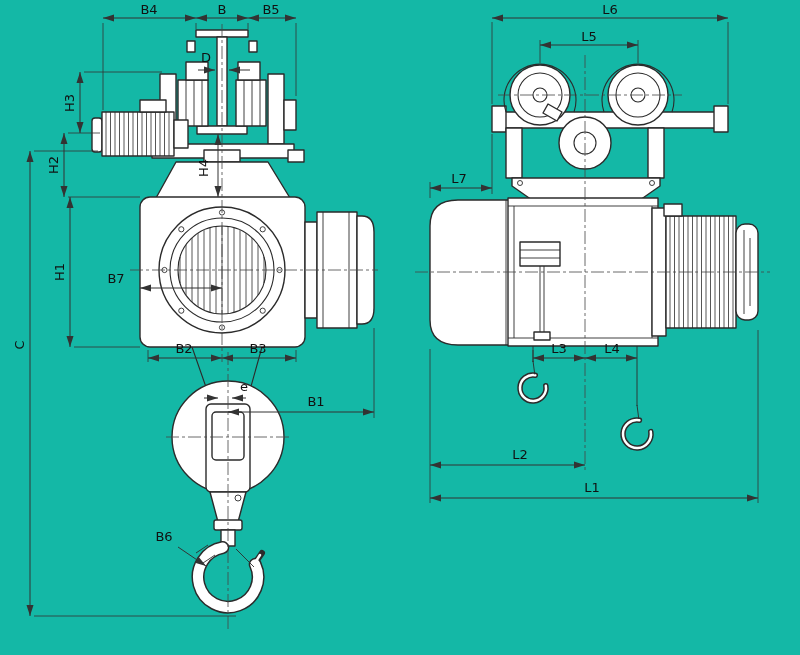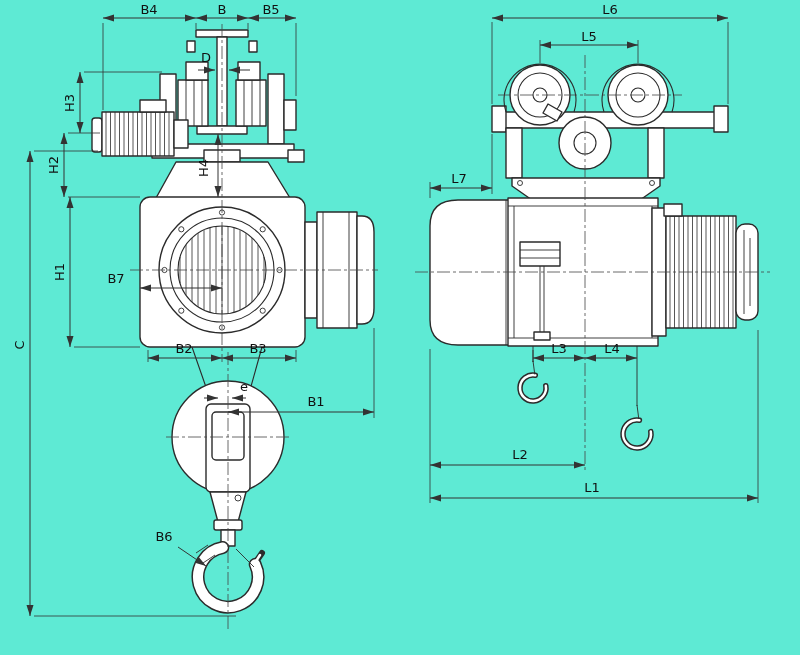--- a/index.html
+++ b/index.html
@@ -1,16 +1,16 @@
 <!DOCTYPE html>
 <html><head>
 <meta charset="utf-8">
 <style>
   html,body{margin:0;padding:0;background:#fff}
-  .canvas{width:800px;height:655px;background:#5eead4;overflow:hidden}
+  .canvas{width:800px;height:655px;background:#14b8a6;overflow:hidden}
   svg{display:block}
   .ol{fill:#fff;stroke:#2b2b2b;stroke-width:1.4;stroke-linejoin:round}
   .oln{fill:none;stroke:#2b2b2b;stroke-width:1.1;stroke-linejoin:round}
   .t{fill:none;stroke:#2b2b2b;stroke-width:.9}
   .fin{fill:none;stroke:#2b2b2b;stroke-width:.8}
   .dim{fill:none;stroke:#333;stroke-width:1}
   .ext{fill:none;stroke:#333;stroke-width:.8}
   .cl{fill:none;stroke:#444;stroke-width:.8;stroke-dasharray:13 3 3 3}
   .lbl{font:13px "DejaVu Sans",sans-serif;fill:#111;text-anchor:middle}
   .hookd{fill:none;stroke:#2b2b2b;stroke-width:13;stroke-linecap:round}

